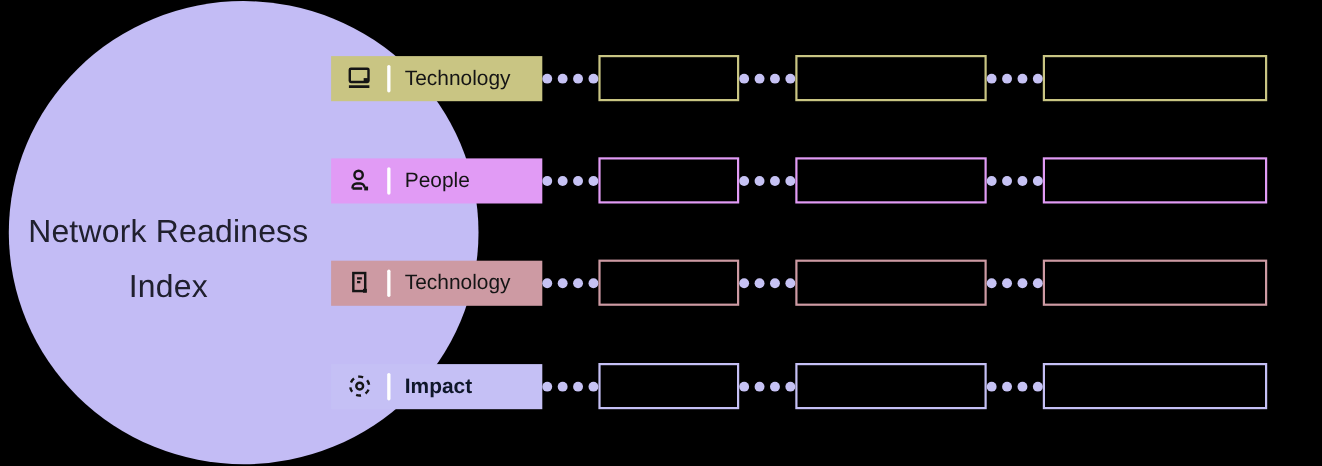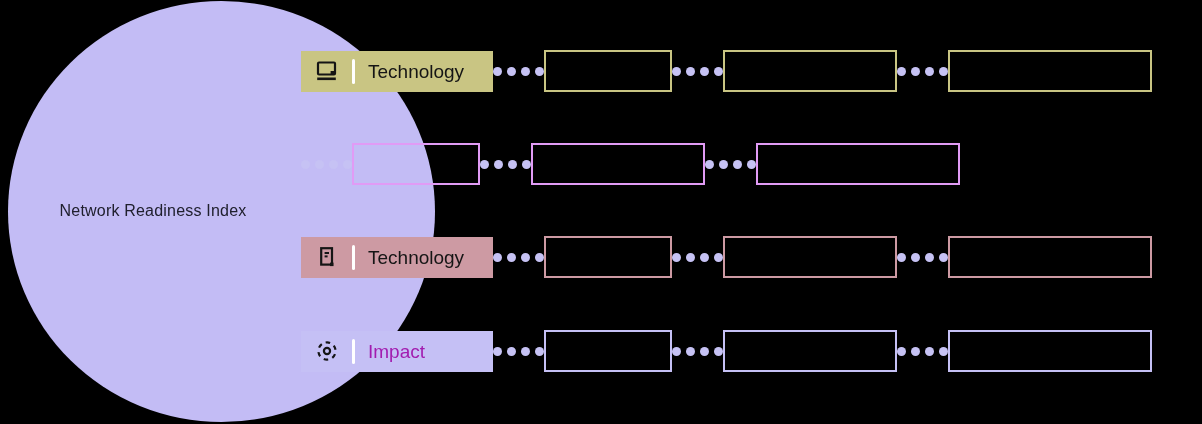--- a/index.html
+++ b/index.html
@@ -12,21 +12,21 @@
     position:relative;width:1202px;height:424px;overflow:hidden;background:#000;
   }
   
   .hub{
     position:absolute;left:8px;top:1px;width:427px;height:421px;
     border-radius:50%;
   }
   .hub-label{
     position:absolute;left:10px;top:186px;width:286px;height:50px;
     line-height:50px;text-align:center;
-    font-size:16px;font-weight:400;letter-spacing:0.2px;
+    font-size:29px;font-weight:400;letter-spacing:0.2px;
   }
   
   .row{
     position:absolute;left:301px;width:1035px;height:42px;
     display:flex;align-items:center;justify-content:flex-start;
   }
   .row1{top:50px}.row2{top:143px}.row3{top:236px}.row4{top:330px}
   .plabel{
     width:192px;height:41px;flex:0 0 192px;box-sizing:border-box;
     background:var(--pc);
@@ -95,20 +95,32 @@
     <span class="dots">
         <i></i>
         <i></i>
         <i></i>
         <i></i>
       </span>
     <div class="box b3"></div>
   </div>
 
   <div class="row row2" style="--pc: #e19bf5;">
+    <div class="plabel">
+      <span class="icon" style="color: rgb(21, 21, 21);">
+        <svg viewBox="0 0 26 26" width="26" height="26" fill="none" stroke="currentColor">
+          <circle cx="12" cy="8" r="3.8" stroke-width="2.2"></circle>
+          <path d="M6.5 20.4 v-0.9 a3.7 3.7 0 0 1 3.7 -3.7 h3.4 a3.7 3.7 0 0 1 3.7 3.7" stroke-width="2.2"></path>
+          <line x1="6.5" y1="20.4" x2="15.2" y2="20.4" stroke-width="2.4"></line>
+          <rect x="17.1" y="18.6" width="3.5" height="3.5" fill="currentColor" stroke="none"></rect>
+        </svg>
+      </span>
+      <span class="sep" style="background: rgb(255, 255, 255);"></span>
+      <span class="ptext" style="color: rgb(21, 21, 21);">People</span>
+    </div>
     <span class="dots">
         <i></i>
         <i></i>
         <i></i>
         <i></i>
       </span>
     <div class="box b1"></div>
     <span class="dots">
         <i></i>
         <i></i>
@@ -163,21 +175,21 @@
 
   <div class="row row4" style="--pc: #c5c0f5;">
     <div class="plabel">
       <span class="icon" style="color: rgb(21, 21, 21);">
         <svg viewBox="0 0 26 26" width="26" height="26" fill="none" stroke="currentColor">
           <circle cx="13" cy="13" r="3.1" stroke-width="2.2"></circle>
           <circle cx="13" cy="13" r="8.6" stroke-width="2.2" stroke-dasharray="4.5 4.5" transform="rotate(-99 13 13)"></circle>
         </svg>
       </span>
       <span class="sep" style="background: rgb(255, 255, 255);"></span>
-      <span class="ptext" style="color: #a21caf;">Impact</span>
+      <span class="ptext" style="color: #0f172a; font-weight: bold;">Impact</span>
     </div>
     <span class="dots">
         <i></i>
         <i></i>
         <i></i>
         <i></i>
       </span>
     <div class="box b1"></div>
     <span class="dots">
         <i></i>

